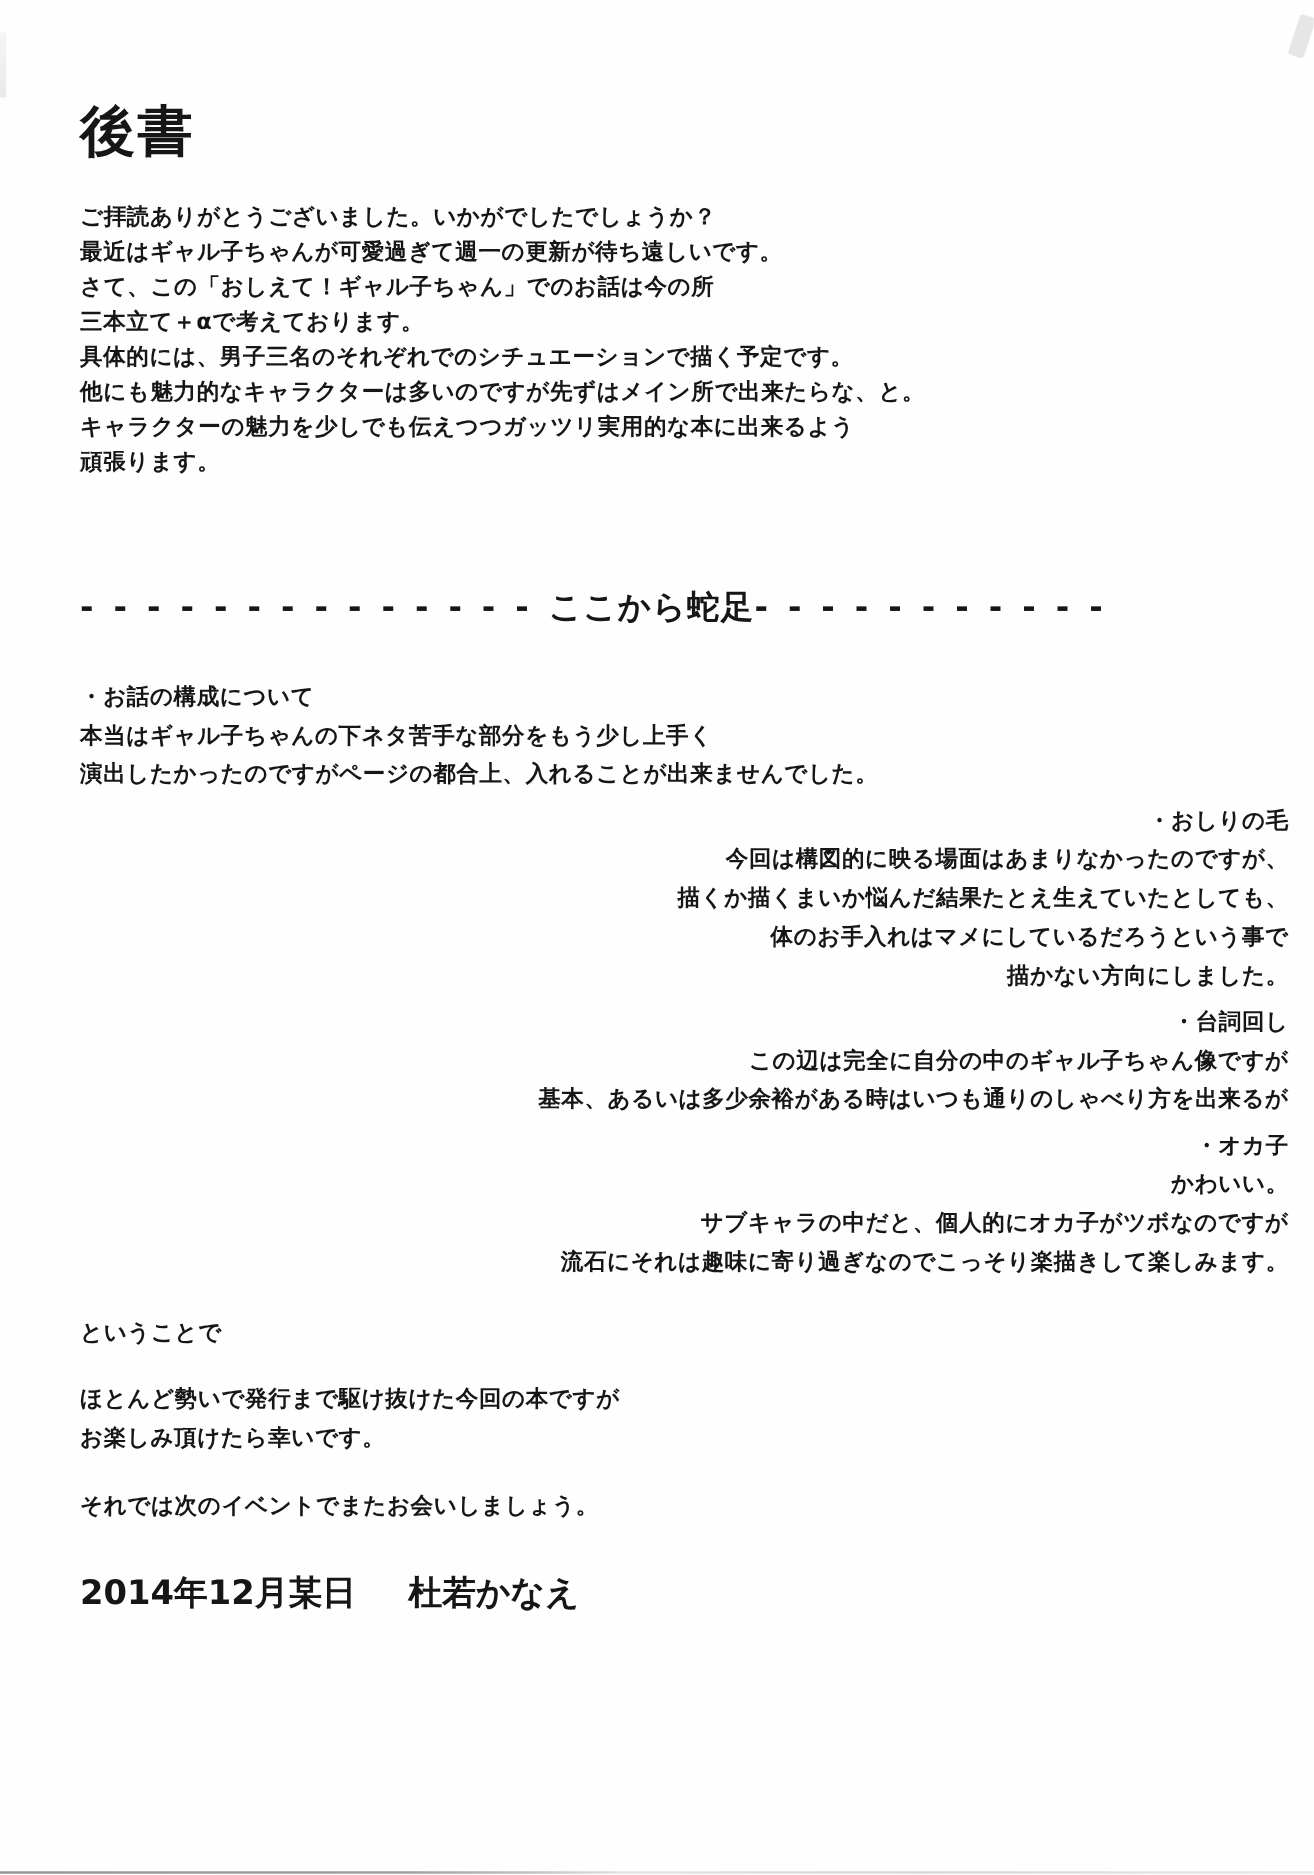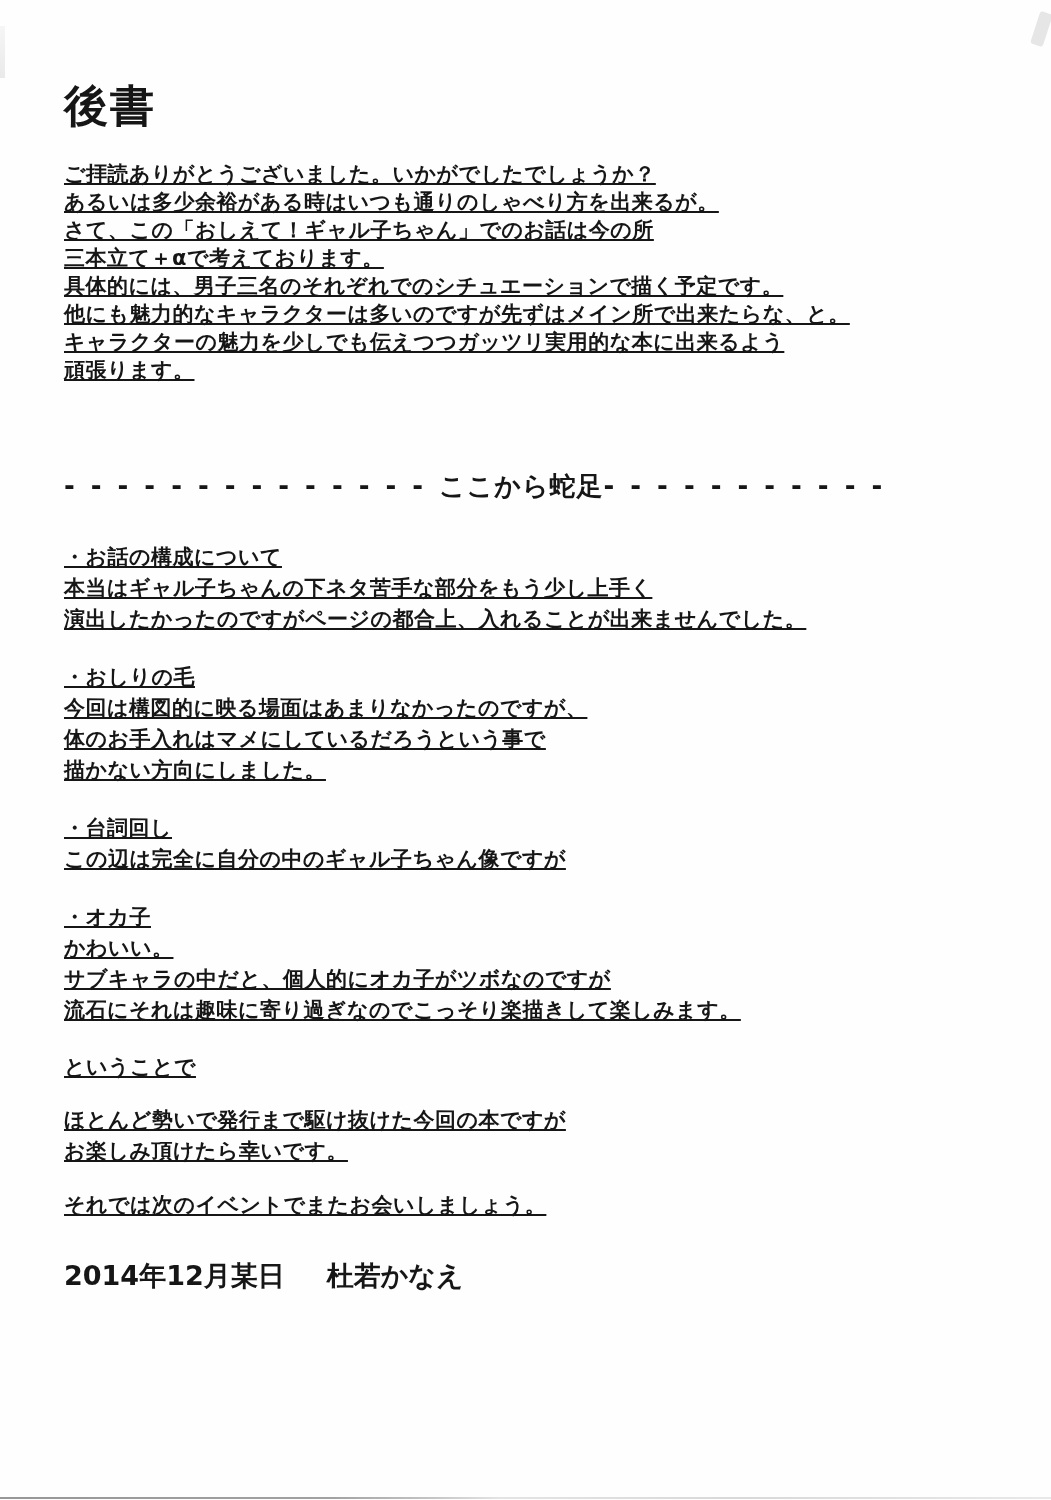--- a/index.html
+++ b/index.html
@@ -16,38 +16,37 @@
     position: absolute;
     inset: 0;
     padding: 84px 20px 0 64px;
   }
   .title {
     font-size: 44px;
     line-height: 44px;
     letter-spacing: 2px;
   }
   .line {
-    font-size: 21px;
+    font-size: 18px;
     line-height: 28px;
     white-space: nowrap;
     letter-spacing: 0.5px;
-    text-decoration: underline;
   }
   .intro { margin-top: 32px; }
   .divider {
     margin-top: 88px;
     font-size: 26px;
     line-height: 28px;
     white-space: nowrap;
   }
   .dashes { letter-spacing: 16px; }
   .divider-label { letter-spacing: 1px; }
   .sec .line { line-height: 31px; }
   .sec-0 { margin-top: 42px; }
-  .sec + .sec { margin-top: 27px; }
+  .sec + .sec { margin-top: 6px; text-align: right; }
   .lead { margin-top: 26px; line-height: 31px; }
   .closing-body { margin-top: 22px; }
   .closing-body .line { line-height: 31px; }
   .farewell { margin-top: 23px; line-height: 31px; }
   .signature {
     margin-top: 40px;
     font-size: 27px;
     line-height: 30px;
     white-space: nowrap;
   }
@@ -80,21 +79,21 @@
 
 <main class="page">
 
   <div class="artifact tl"></div>
   <div class="artifact tr"></div>
 
   <h1 class="title">後書</h1>
 
   <section class="intro">
     <div class="line">ご拝読ありがとうございました。いかがでしたでしょうか？</div>
-    <div class="line">あるいは多少余裕がある時はいつも通りのしゃべり方を出来るが。</div>
+    <div class="line">最近はギャル子ちゃんが可愛過ぎて週一の更新が待ち遠しいです。</div>
     <div class="line">さて、この「おしえて！ギャル子ちゃん」でのお話は今の所</div>
     <div class="line">三本立て＋αで考えております。</div>
     <div class="line">具体的には、男子三名のそれぞれでのシチュエーションで描く予定です。</div>
     <div class="line">他にも魅力的なキャラクターは多いのですが先ずはメイン所で出来たらな、と。</div>
     <div class="line">キャラクターの魅力を少しでも伝えつつガッツリ実用的な本に出来るよう</div>
     <div class="line">頑張ります。</div>
   </section>
 
   <div class="divider">
     <span class="dashes">--------------</span><span class="divider-label">ここから蛇足</span><span class="dashes">-----------</span>
@@ -102,27 +101,29 @@
 
   <section class="sec sec-0">
     <div class="line heading">・お話の構成について</div>
     <div class="line">本当はギャル子ちゃんの下ネタ苦手な部分をもう少し上手く</div>
     <div class="line">演出したかったのですがページの都合上、入れることが出来ませんでした。</div>
   </section>
 
   <section class="sec">
     <div class="line heading">・おしりの毛</div>
     <div class="line">今回は構図的に映る場面はあまりなかったのですが、</div>
+    <div class="line">描くか描くまいか悩んだ結果たとえ生えていたとしても、</div>
     <div class="line">体のお手入れはマメにしているだろうという事で</div>
     <div class="line">描かない方向にしました。</div>
   </section>
 
   <section class="sec">
     <div class="line heading">・台詞回し</div>
     <div class="line">この辺は完全に自分の中のギャル子ちゃん像ですが</div>
+    <div class="line">基本、あるいは多少余裕がある時はいつも通りのしゃべり方を出来るが</div>
   </section>
 
   <section class="sec">
     <div class="line heading">・オカ子</div>
     <div class="line">かわいい。</div>
     <div class="line">サブキャラの中だと、個人的にオカ子がツボなのですが</div>
     <div class="line">流石にそれは趣味に寄り過ぎなのでこっそり楽描きして楽しみます。</div>
   </section>
 
   <div class="line lead">ということで</div>

